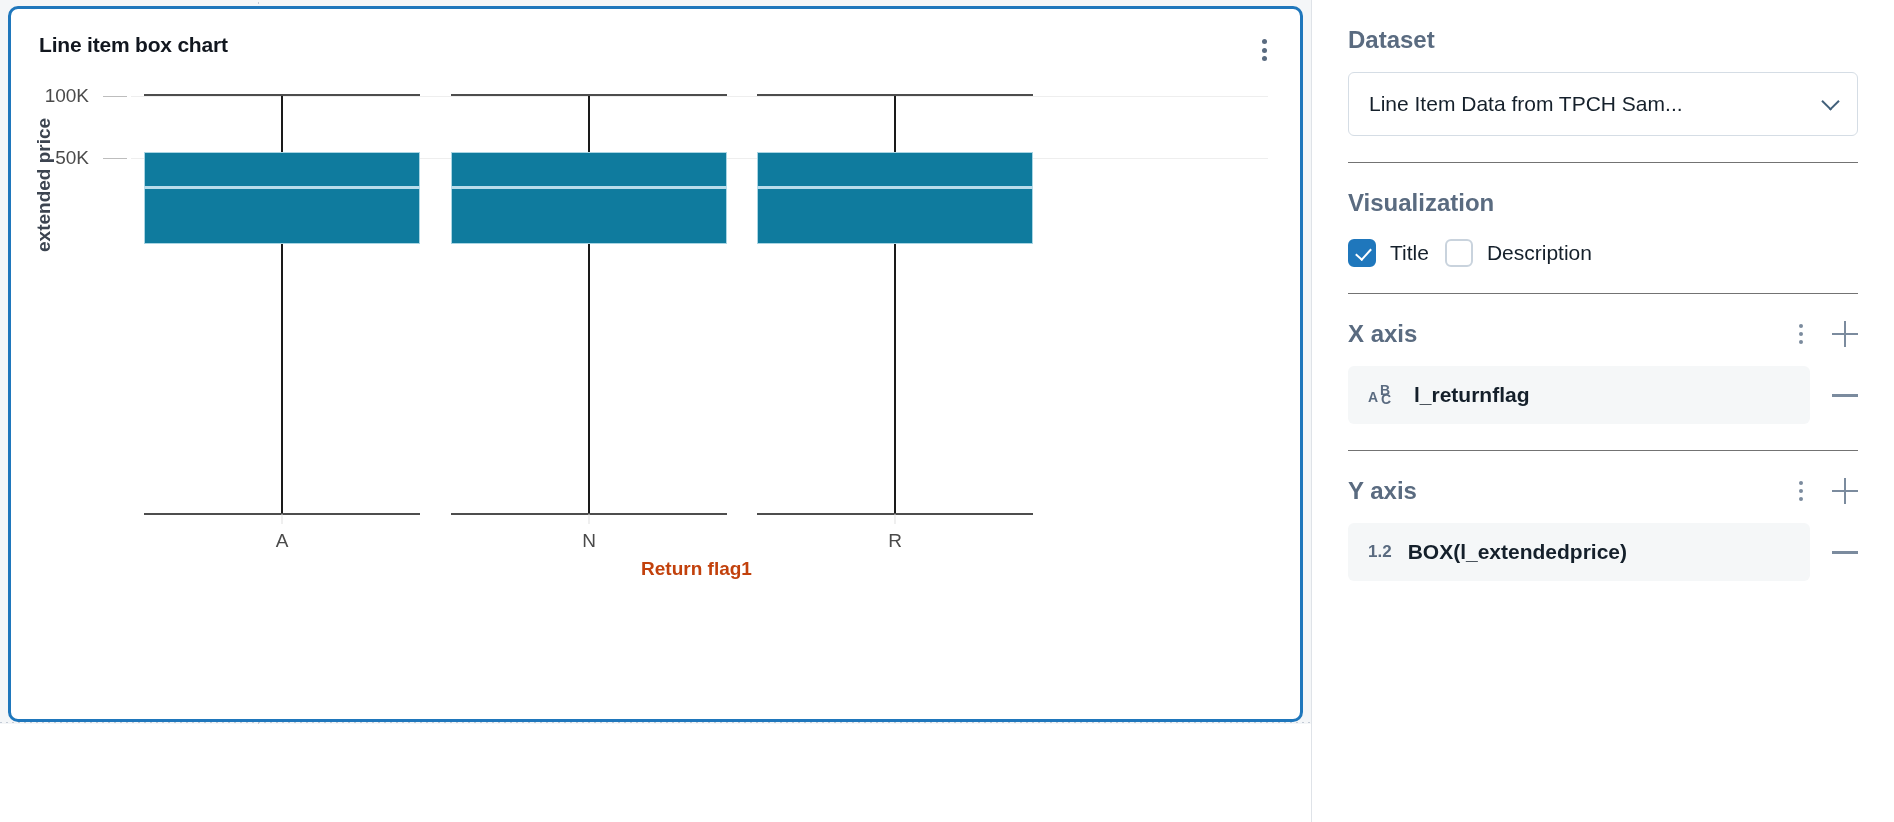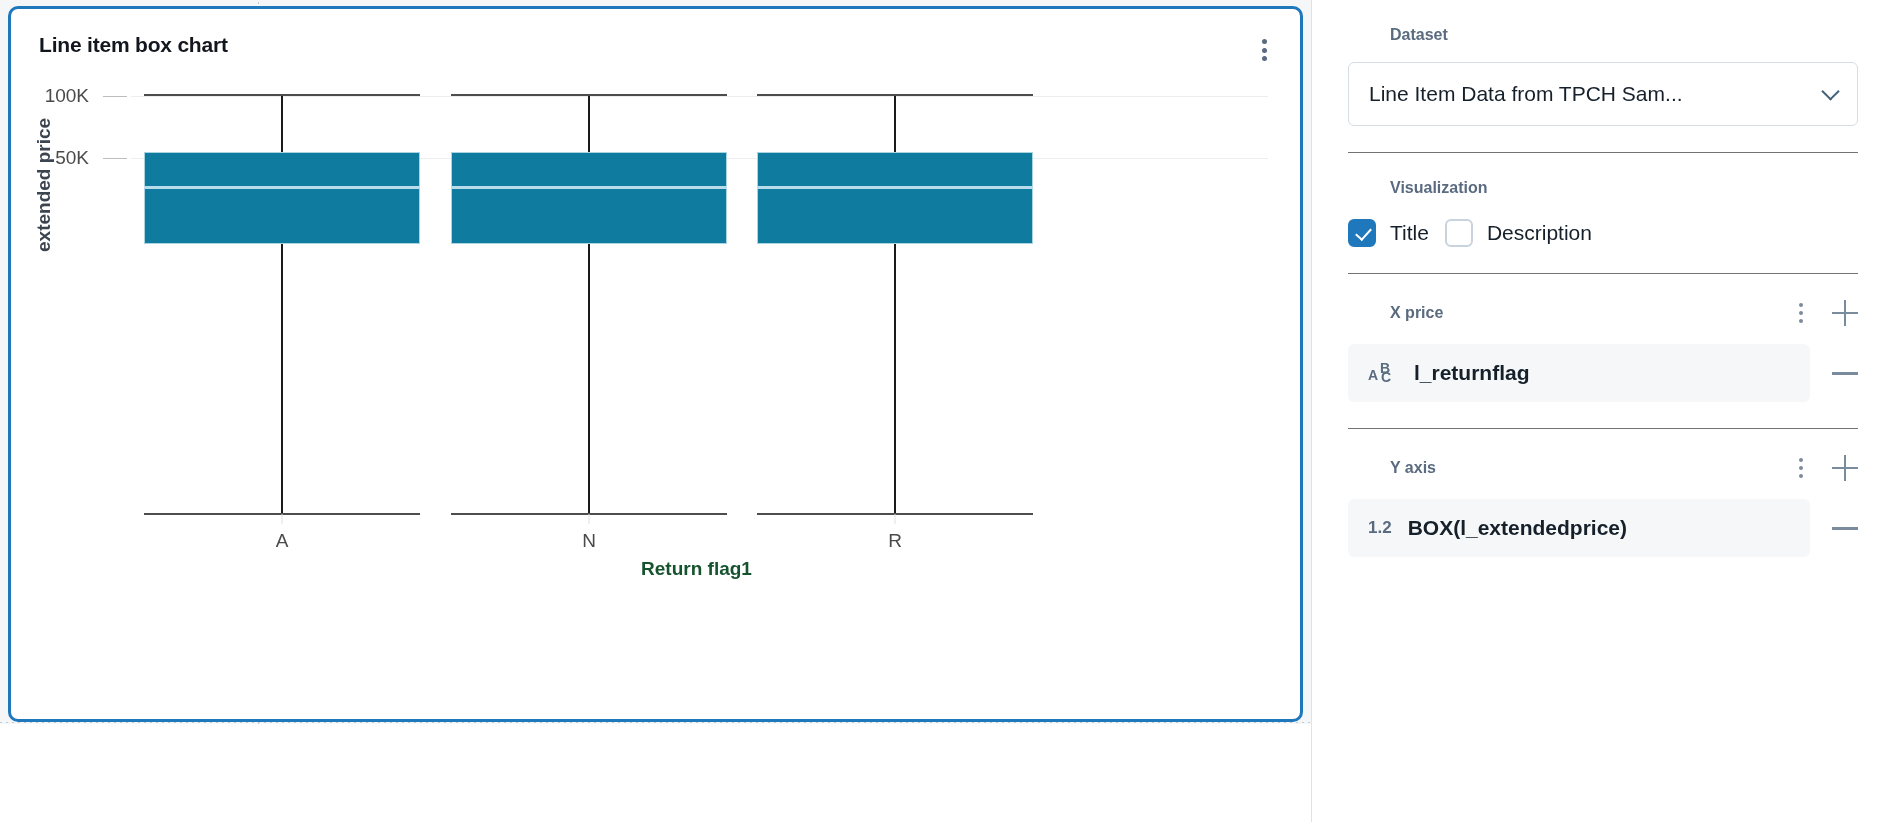--- a/index.html
+++ b/index.html
@@ -132,40 +132,40 @@
     position: absolute;
     left: 50%;
     width: 1px; height: 10px;
     background: #e0e0e0;
     transform: translateX(-50%);
   }
   .xlabel {
     position: absolute;
     left: 120px; right: 44px;
     text-align: center;
-    font-size: 19px; font-weight: bold; color: #14532d;
+    font-size: 19px; font-weight: bold; color: #c2410c;
   }
 
   
   .panel {
     position: relative;
     width: 583px;
     height: 822px;
     background: #ffffff;
     border-left: 1px solid #dfe3e8;
     padding: 0 36px;
   }
   .section { padding: 26px 0 0 0; }
   .section.divided { border-top: 1px solid #737373; margin-top: 26px; }
   .section-head {
     display: flex; align-items: center; justify-content: space-between;
     margin-bottom: 18px;
   }
   .section-title {
-    font-size: 16px; font-weight: bold; color: #5a6b80; margin-left: 42px;
+    font-size: 24px; font-weight: bold; color: #5a6b80;
   }
   .head-actions { display: flex; align-items: center; gap: 22px; }
   .kebab-sm {
     width: 18px; height: 22px;
     display: flex; flex-direction: column; align-items: center; justify-content: space-between;
     padding: 1px 0; cursor: pointer;
   }
   .kebab-sm i { width: 4px; height: 4px; border-radius: 50%; background: #7b8b9e; }
   .plus-icon {
     width: 26px; height: 26px; position: relative; cursor: pointer;
@@ -335,21 +335,21 @@
         </label>
         <label class="check">
           <span class="box-check"></span>
           <span class="check-label">Description</span>
         </label>
       </div>
     </div>
 
     <div class="section divided">
       <div class="section-head">
-        <div class="section-title">X price</div>
+        <div class="section-title">X axis</div>
         <div class="head-actions">
           <div class="kebab-sm">
               <i></i>
               <i></i>
               <i></i>
             </div>
           <div class="plus-icon"></div>
         </div>
       </div>
       <div class="field-row">

